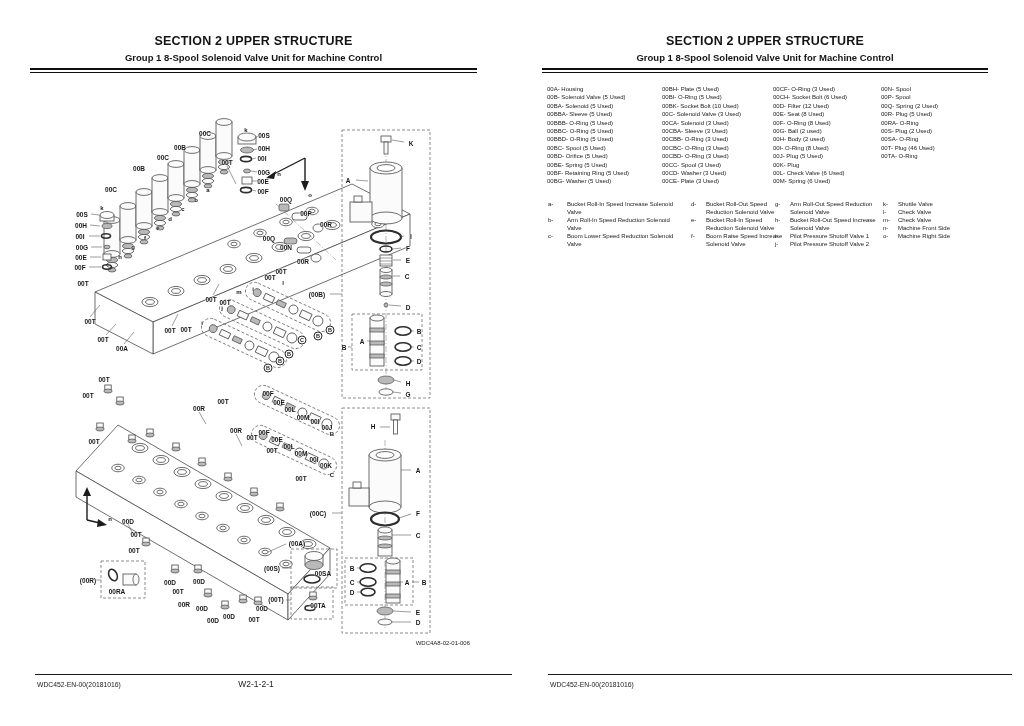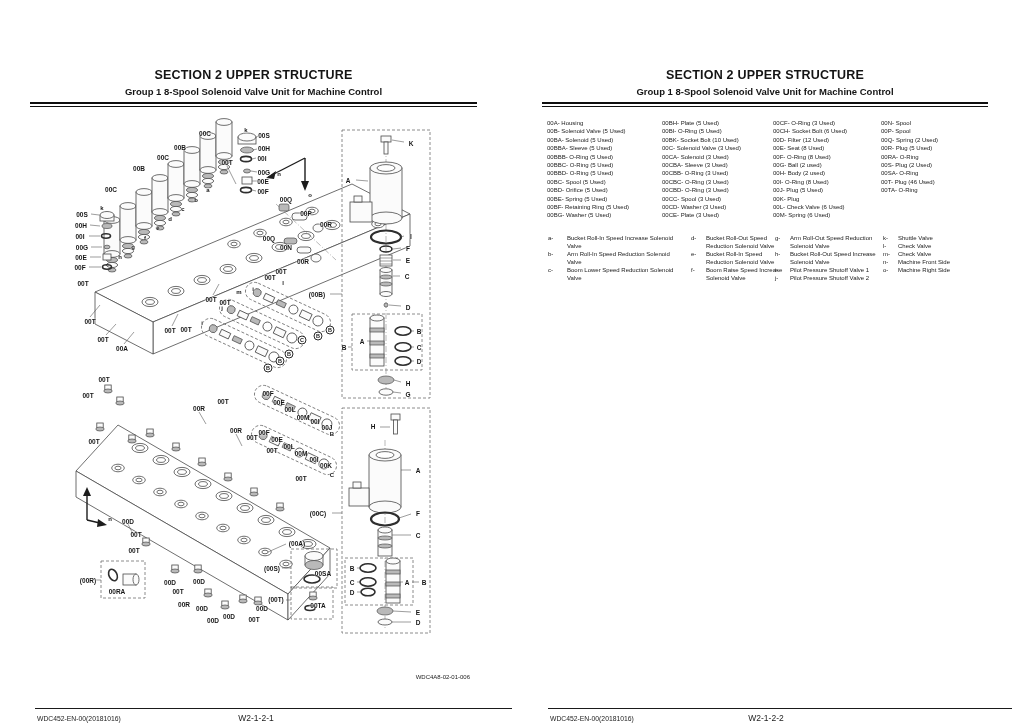--- a/index.html
+++ b/index.html
@@ -1,20 +1,20 @@
 <!DOCTYPE html>
 <html><head>
 <meta charset="utf-8">
 <style>
   * { margin:0; padding:0; box-sizing:border-box; }
   html,body { width:1024px; height:726px; background:#fff; }
   .sheet { position:relative; width:1024px; height:726px; background:#fff; overflow:hidden;
            font-family:"Liberation Sans", sans-serif; color:#1b1b1b; }
 
-  .page { position:absolute; top:0; height:606px;margin-top:34px; }
+  .page { position:absolute; top:0; height:606px; }
   .page.left  { left:0;   width:512px; }
   .page.right { left:540px; width:472px; }
 
   .hdr { position:absolute; top:34px; left:30px; right:35px; text-align:center; }
   .page.right .hdr { left:2px; right:24px; }
   .title    { font-size:12.5px; font-weight:bold; color:#141414; letter-spacing:.2px; }
   .subtitle { margin-top:4px; font-size:9.5px; font-weight:bold; color:#141414; }
   .hrule    { margin-top:5px; height:5px; border-top:2.2px solid #0f0f0f; border-bottom:1px solid #0f0f0f; }
 
   .heading { position:absolute; top:84px; left:35px; font-size:8.7px; font-weight:bold; line-height:9.8px; color:#141414; }
@@ -599,16 +599,15 @@
             <span class="legend-text" style="width: 92px;">Machine Front Side</span>
           </div>
           <div class="legend-item">
             <span class="legend-key" style="width: 15px;">o-</span>
             <span class="legend-text" style="width: 92px;">Machine Right Side</span>
           </div>
         </div>
       </div>
     <div class="frule"></div>
     <div class="doccode">WDC452-EN-00(20181016)</div>
-    <div class="pagenum">W2-1-2-2</div>
   </div>
 
 </div>
 
 </body></html>

